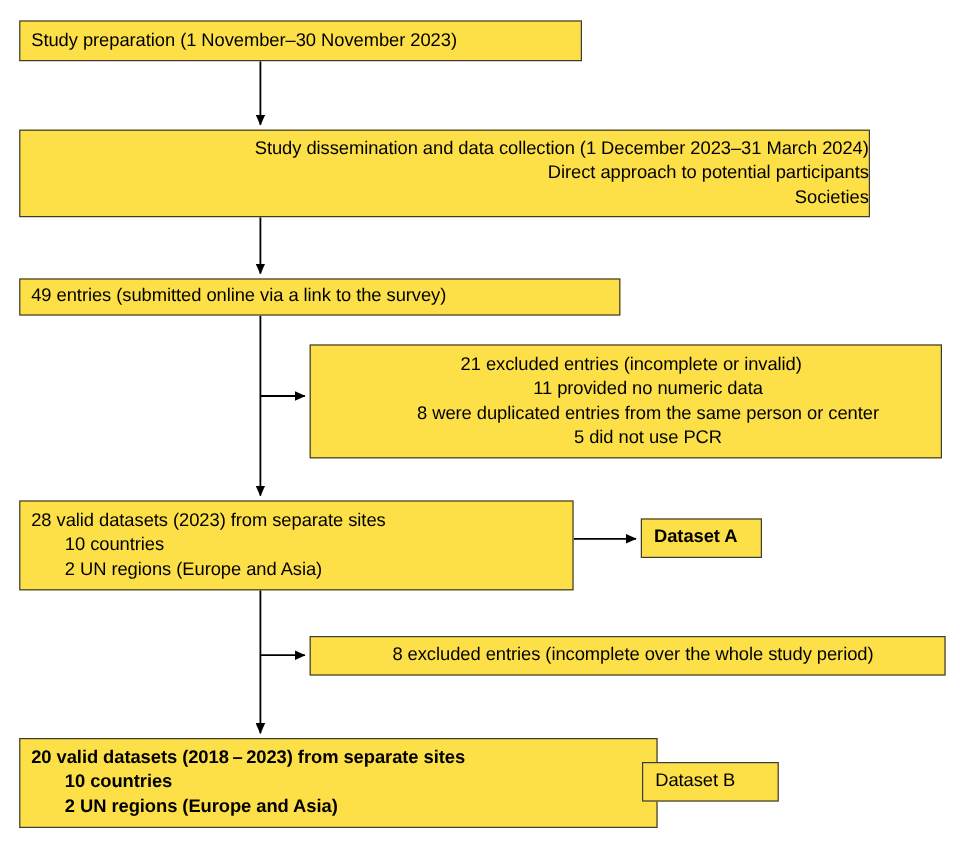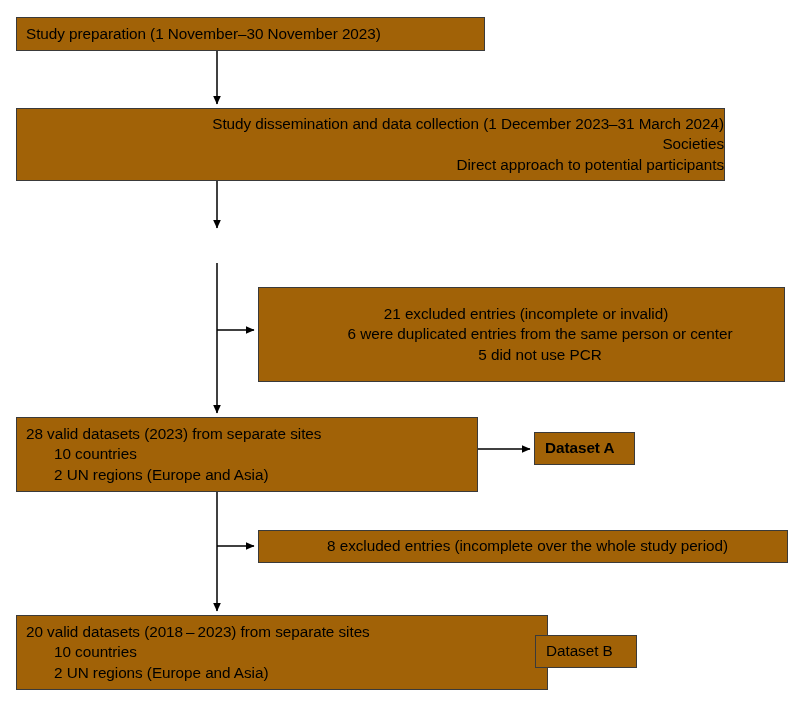--- a/index.html
+++ b/index.html
@@ -24,21 +24,21 @@
     position: absolute;
     left: 0;
     top: 0;
     width: 800px;
     height: 711px;
     pointer-events: none;
   }
   .node {
     position: absolute;
     box-sizing: border-box;
-    background: #a16207;
+    background: #fde047;
     border: 1.6px solid #3a3a3a;
     display: flex;
     flex-direction: column;
     justify-content: center;
   }
   .node .line {
     font-size: 15.3px;
     line-height: 20.5px;
     letter-spacing: -0.05px;
     white-space: nowrap;
@@ -79,48 +79,52 @@
 
     <line x1="479" y1="651" x2="531" y2="651" stroke="#000000" stroke-width="1.5" marker-end="url(#arrowhead)"></line>
   </svg>
 
   <div class="node" style="left:16px; top:17px; width:469px; height:34px;">
     <div class="line">Study preparation (1 November–30 November 2023)</div>
   </div>
 
   <div class="node" style="left:16px; top:108px; width:709px; height:73px;text-align:right;">
     <div class="line">Study dissemination and data collection (1 December 2023–31 March 2024)</div>
+    <div class="line indent">Direct approach to potential participants</div>
     <div class="line indent">Societies</div>
-    <div class="line indent">Direct approach to potential participants</div>
   </div>
 
+  <div class="node" style="left:16px; top:232px; width:501px; height:31px;">
+    <div class="line">49 entries (submitted online via a link to the survey)</div>
+  </div>
 
   <div class="node" style="left:258px; top:287px; width:527px; height:95px;text-align:center;">
     <div class="line">21 excluded entries (incomplete or invalid)</div>
-    <div class="line indent">6 were duplicated entries from the same person or center</div>
+    <div class="line indent">11 provided no numeric data</div>
+    <div class="line indent">8 were duplicated entries from the same person or center</div>
     <div class="line indent">5 did not use PCR</div>
   </div>
 
   <div class="node" style="left:16px; top:417px; width:462px; height:75px;">
     <div class="line">28 valid datasets (2023) from separate sites</div>
     <div class="line indent">10 countries</div>
     <div class="line indent">2 UN regions (Europe and Asia)</div>
   </div>
 
   <div class="node centered" style="left:534px; top:432px; width:101px; height:33px;font-weight:bold;">
     <div class="line">Dataset A</div>
   </div>
 
   <div class="node" style="left:258px; top:530px; width:530px; height:33px;text-align:center;">
     <div class="line">8 excluded entries (incomplete over the whole study period)</div>
   </div>
 
-  <div class="node" style="left:16px; top:615px; width:532px; height:75px;">
+  <div class="node" style="left:16px; top:615px; width:532px; height:75px;font-weight:bold;">
     <div class="line">20 valid datasets (2018 – 2023) from separate sites</div>
     <div class="line indent">10 countries</div>
     <div class="line indent">2 UN regions (Europe and Asia)</div>
   </div>
 
-  <div class="node centered" style="left:535px; top:635px; width:102px; height:33px;">
+  <div class="node centered" style="left:535px; top:635px; width:114px; height:33px;">
     <div class="line">Dataset B</div>
   </div>
 
 </div>
 
 </body></html>

